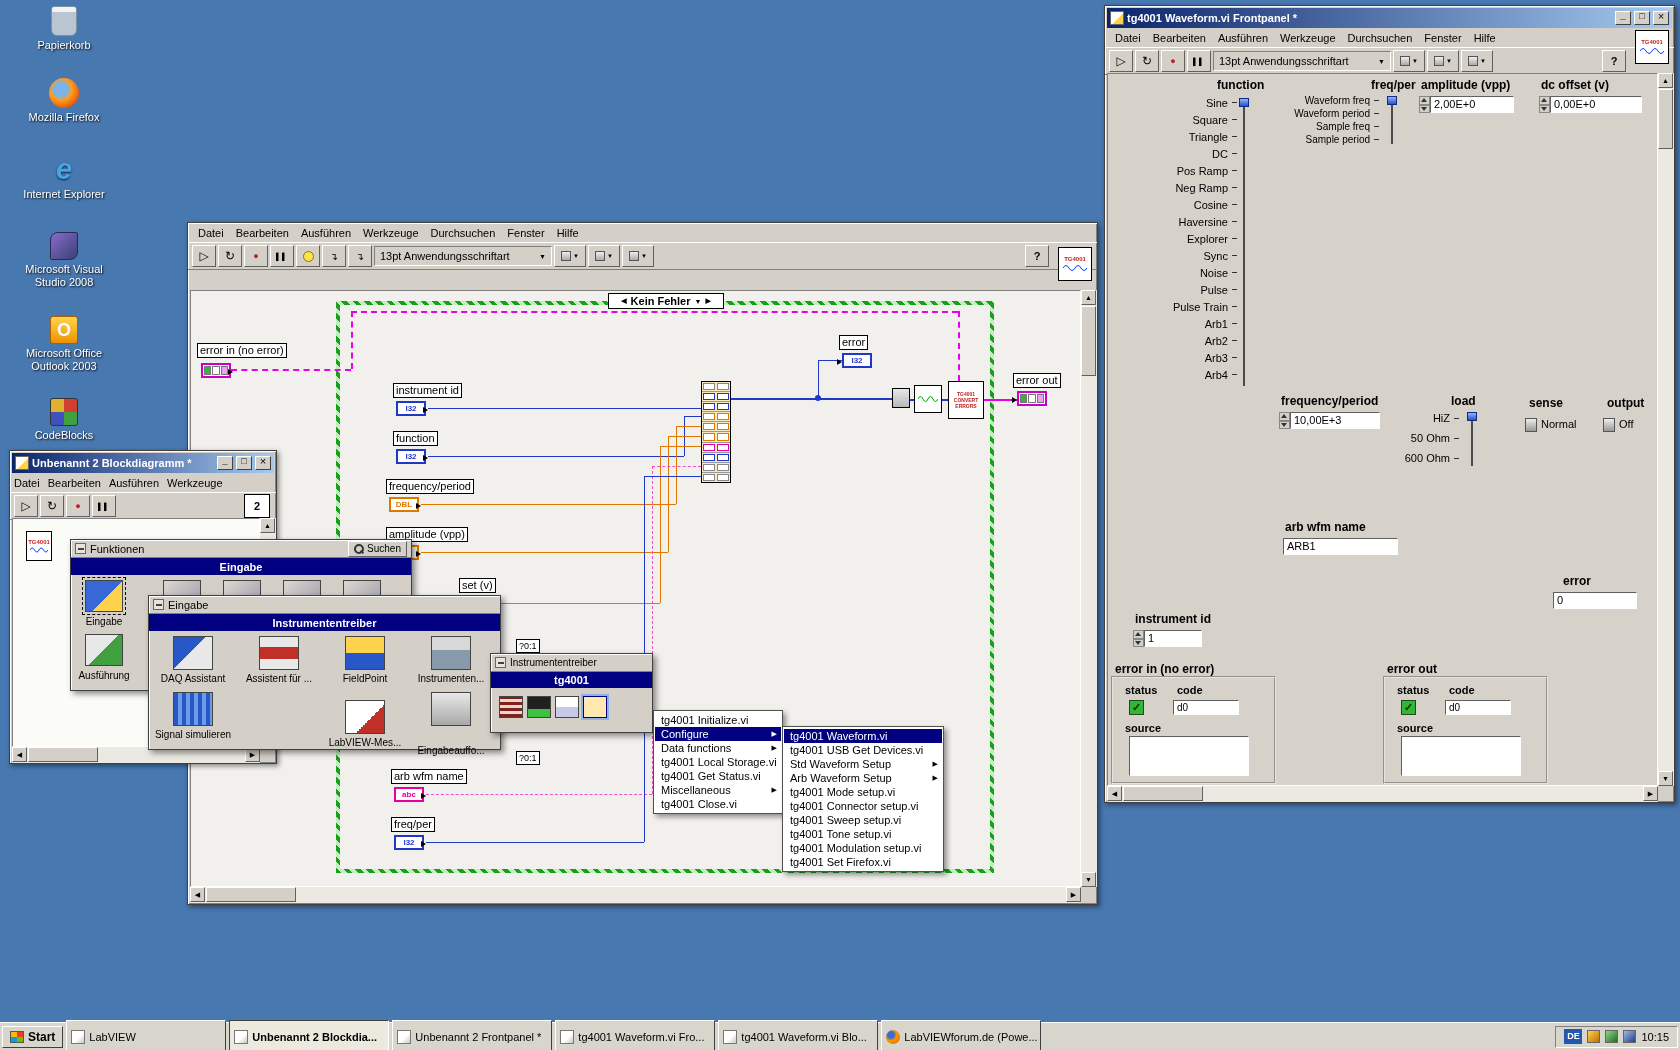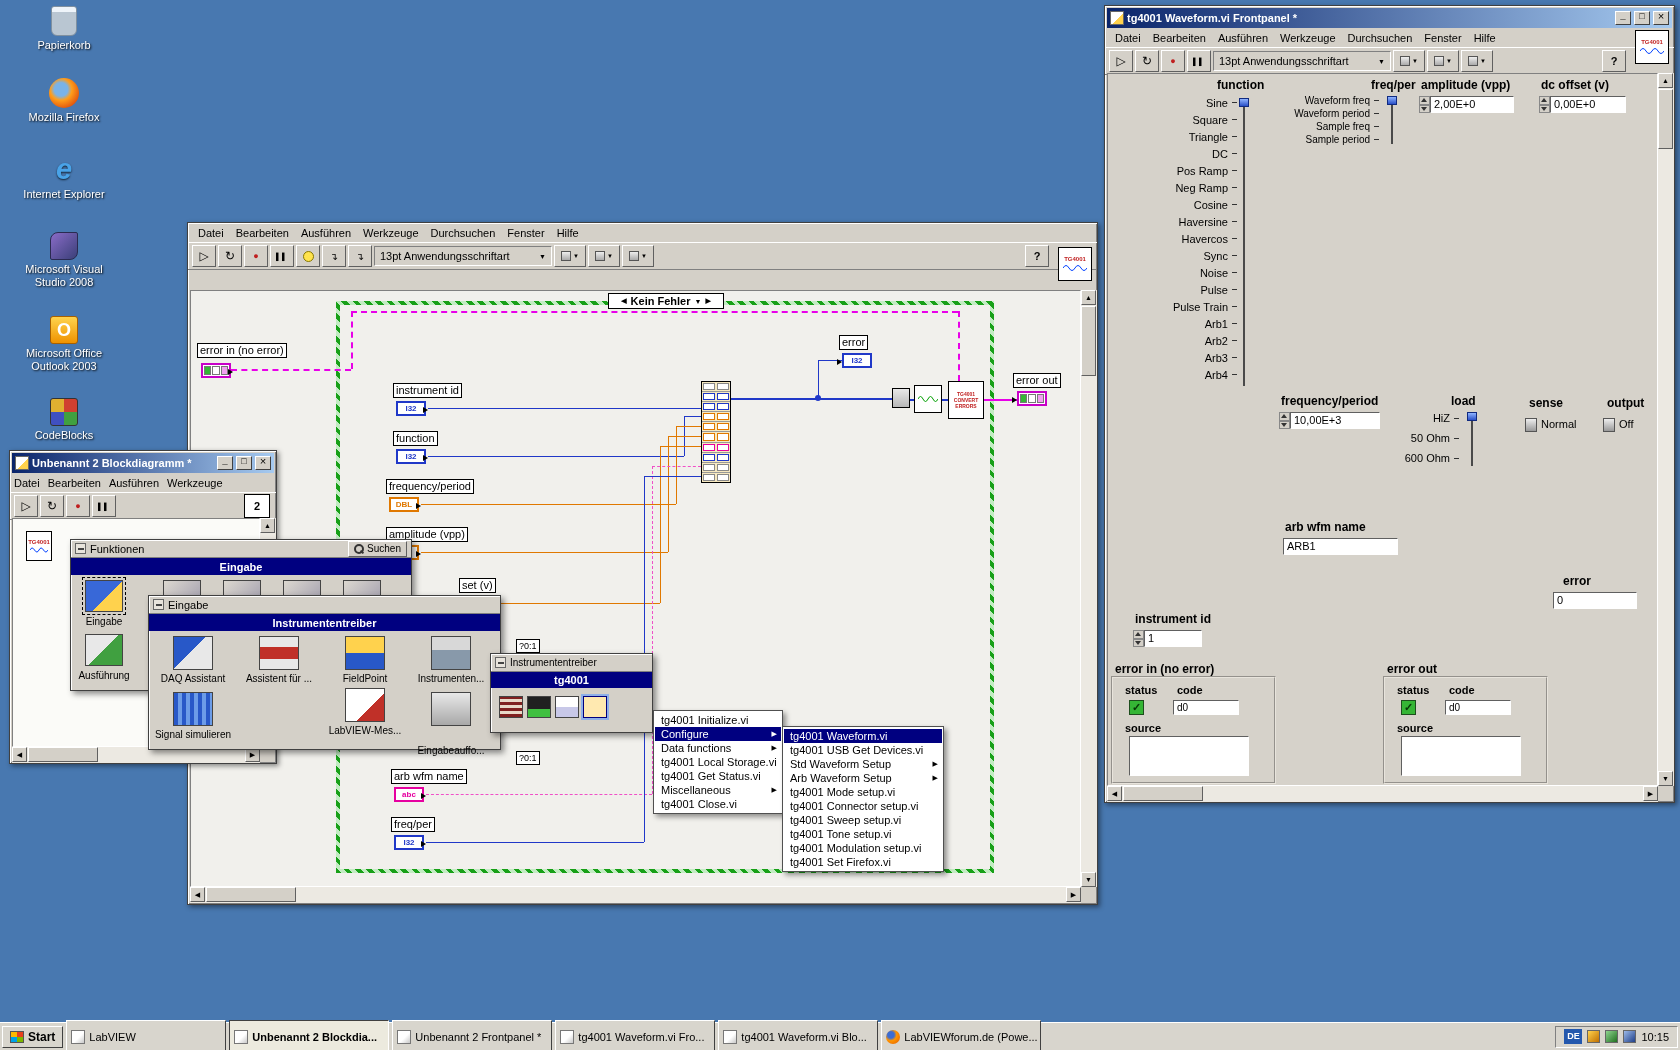--- a/index.html
+++ b/index.html
@@ -256,21 +256,21 @@
         <div class="fp-li">
           <span>Neg Ramp</span>
         </div>
         <div class="fp-li">
           <span>Cosine</span>
         </div>
         <div class="fp-li">
           <span>Haversine</span>
         </div>
         <div class="fp-li">
-          <span>Havercos</span>
+          <span>Explorer</span>
         </div>
         <div class="fp-li">
           <span>Sync</span>
         </div>
         <div class="fp-li">
           <span>Noise</span>
         </div>
         <div class="fp-li">
           <span>Pulse</span>
         </div>
@@ -320,21 +320,21 @@
         </div>
       <div class="field" style="width:84px">2,00E+0</div>
     </div>
 
     <div class="fp-label" style="left:436px;top:72px">dc offset (v)</div>
     <div class="numctl" style="left:434px;top:90px">
       <div class="spin">
           <i class="up"></i>
           <i class="dn"></i>
         </div>
-      <div class="field" style="width:76px">0,00E+0</div>
+      <div class="field" style="width:92px">0,00E+0</div>
     </div>
 
     <div class="fp-label" style="left:176px;top:388px">frequency/period</div>
     <div class="numctl" style="left:174px;top:406px">
       <div class="spin">
           <i class="up"></i>
           <i class="dn"></i>
         </div>
       <div class="field" style="width:90px">10,00E+3</div>
     </div>
@@ -685,21 +685,21 @@
       <div style="margin-top:3px">FieldPoint</div>
     </div>
     <div class="pal-item" style="left:260px;top:40px;width:84px">
       <div class="pic pic-instr" style="width:40px;height:34px"></div>
       <div style="margin-top:3px">Instrumenten...</div>
     </div>
     <div class="pal-item" style="left:2px;top:96px;width:84px">
       <div class="pic pic-sig" style="width:40px;height:34px"></div>
       <div style="margin-top:3px">Signal simulieren</div>
     </div>
-    <div class="pal-item" style="left:174px;top:92px;width:84px">
+    <div class="pal-item" style="left:174px;top:104px;width:84px">
       <div class="pic pic-lvm" style="width:40px;height:34px"></div>
       <div style="margin-top:3px">LabVIEW-Mes...</div>
     </div>
     <div class="pal-item" style="left:260px;top:96px;width:84px">
       <div class="pic pic-ein2" style="width:40px;height:34px"></div>
       <div style="margin-top:19px">Eingabeauffo...</div>
     </div>
   </div>
 
   <div class="pal" style="left:490px;top:653px;width:163px;height:80px;z-index:12">

